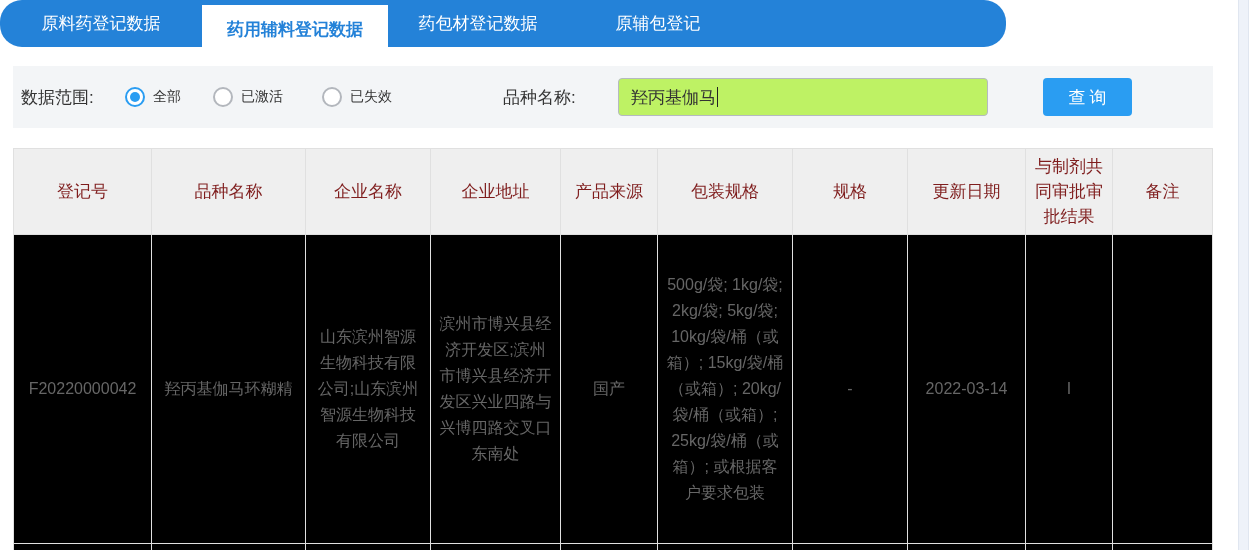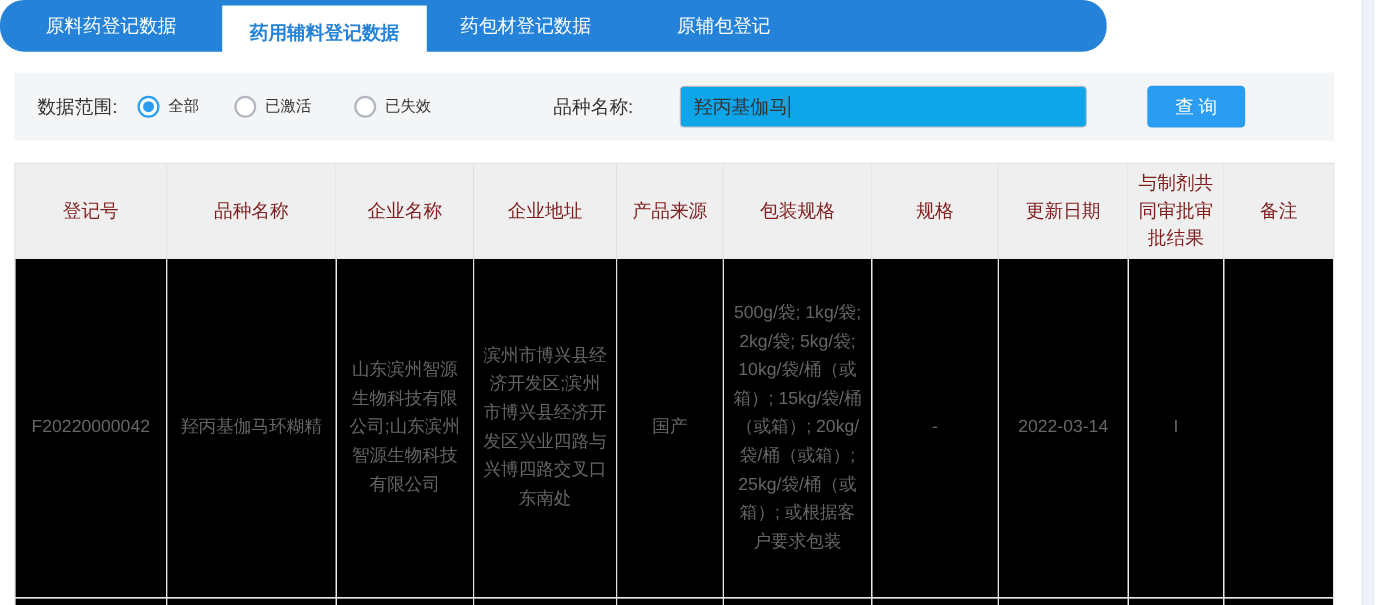--- a/index.html
+++ b/index.html
@@ -32,40 +32,40 @@
 
   
   .filter-panel {
     position:absolute; left:13px; top:66px; width:1200px; height:62px;
     background:#f3f5f7;
   }
   .filter-panel .lbl {
     position:absolute; top:0; height:62px; display:flex; align-items:center;
     font-size:17px; color:#333;
   }
-  .scope-label { left:21px; }
+  .scope-label { left:8px; }
   .query-label { left:490px; }
   .radio-group {
     position:absolute; top:0; height:62px;
     display:flex; align-items:center; gap:8px; cursor:pointer;
   }
   .rg-0 { left:112px; } .rg-1 { left:200px; } .rg-2 { left:309px; }
   .radio-group .circle {
     width:20px; height:20px; border-radius:50%;
     border:2px solid #b3b7bd; background:#fff;
     display:flex; align-items:center; justify-content:center;
   }
   .radio-group.checked .circle { border-color:#2a9df2; }
   .radio-group.checked .circle::after {
     content:""; width:10px; height:10px; border-radius:50%; background:#2a9df2;
   }
   .radio-group .rlabel { font-size:14px; color:#333; }
   .query-input {
     position:absolute; left:605px; top:12px; width:370px; height:38px;
-    background:#0ea5e9; border:1px solid #b5bac1; border-radius:4px;
+    background:#bef264; border:1px solid #b5bac1; border-radius:4px;
     display:flex; align-items:center; padding:0 12px;
     font-size:17px; color:#333; cursor:text;
   }
   .caret {
     display:inline-block; width:0; height:20px;
     border-left:1px solid #222; margin-left:1px;
   }
   .search-btn {
     position:absolute; left:1030px; top:12px; width:89px; height:38px;
     background:#2a9df2; border:none; border-radius:4px;

